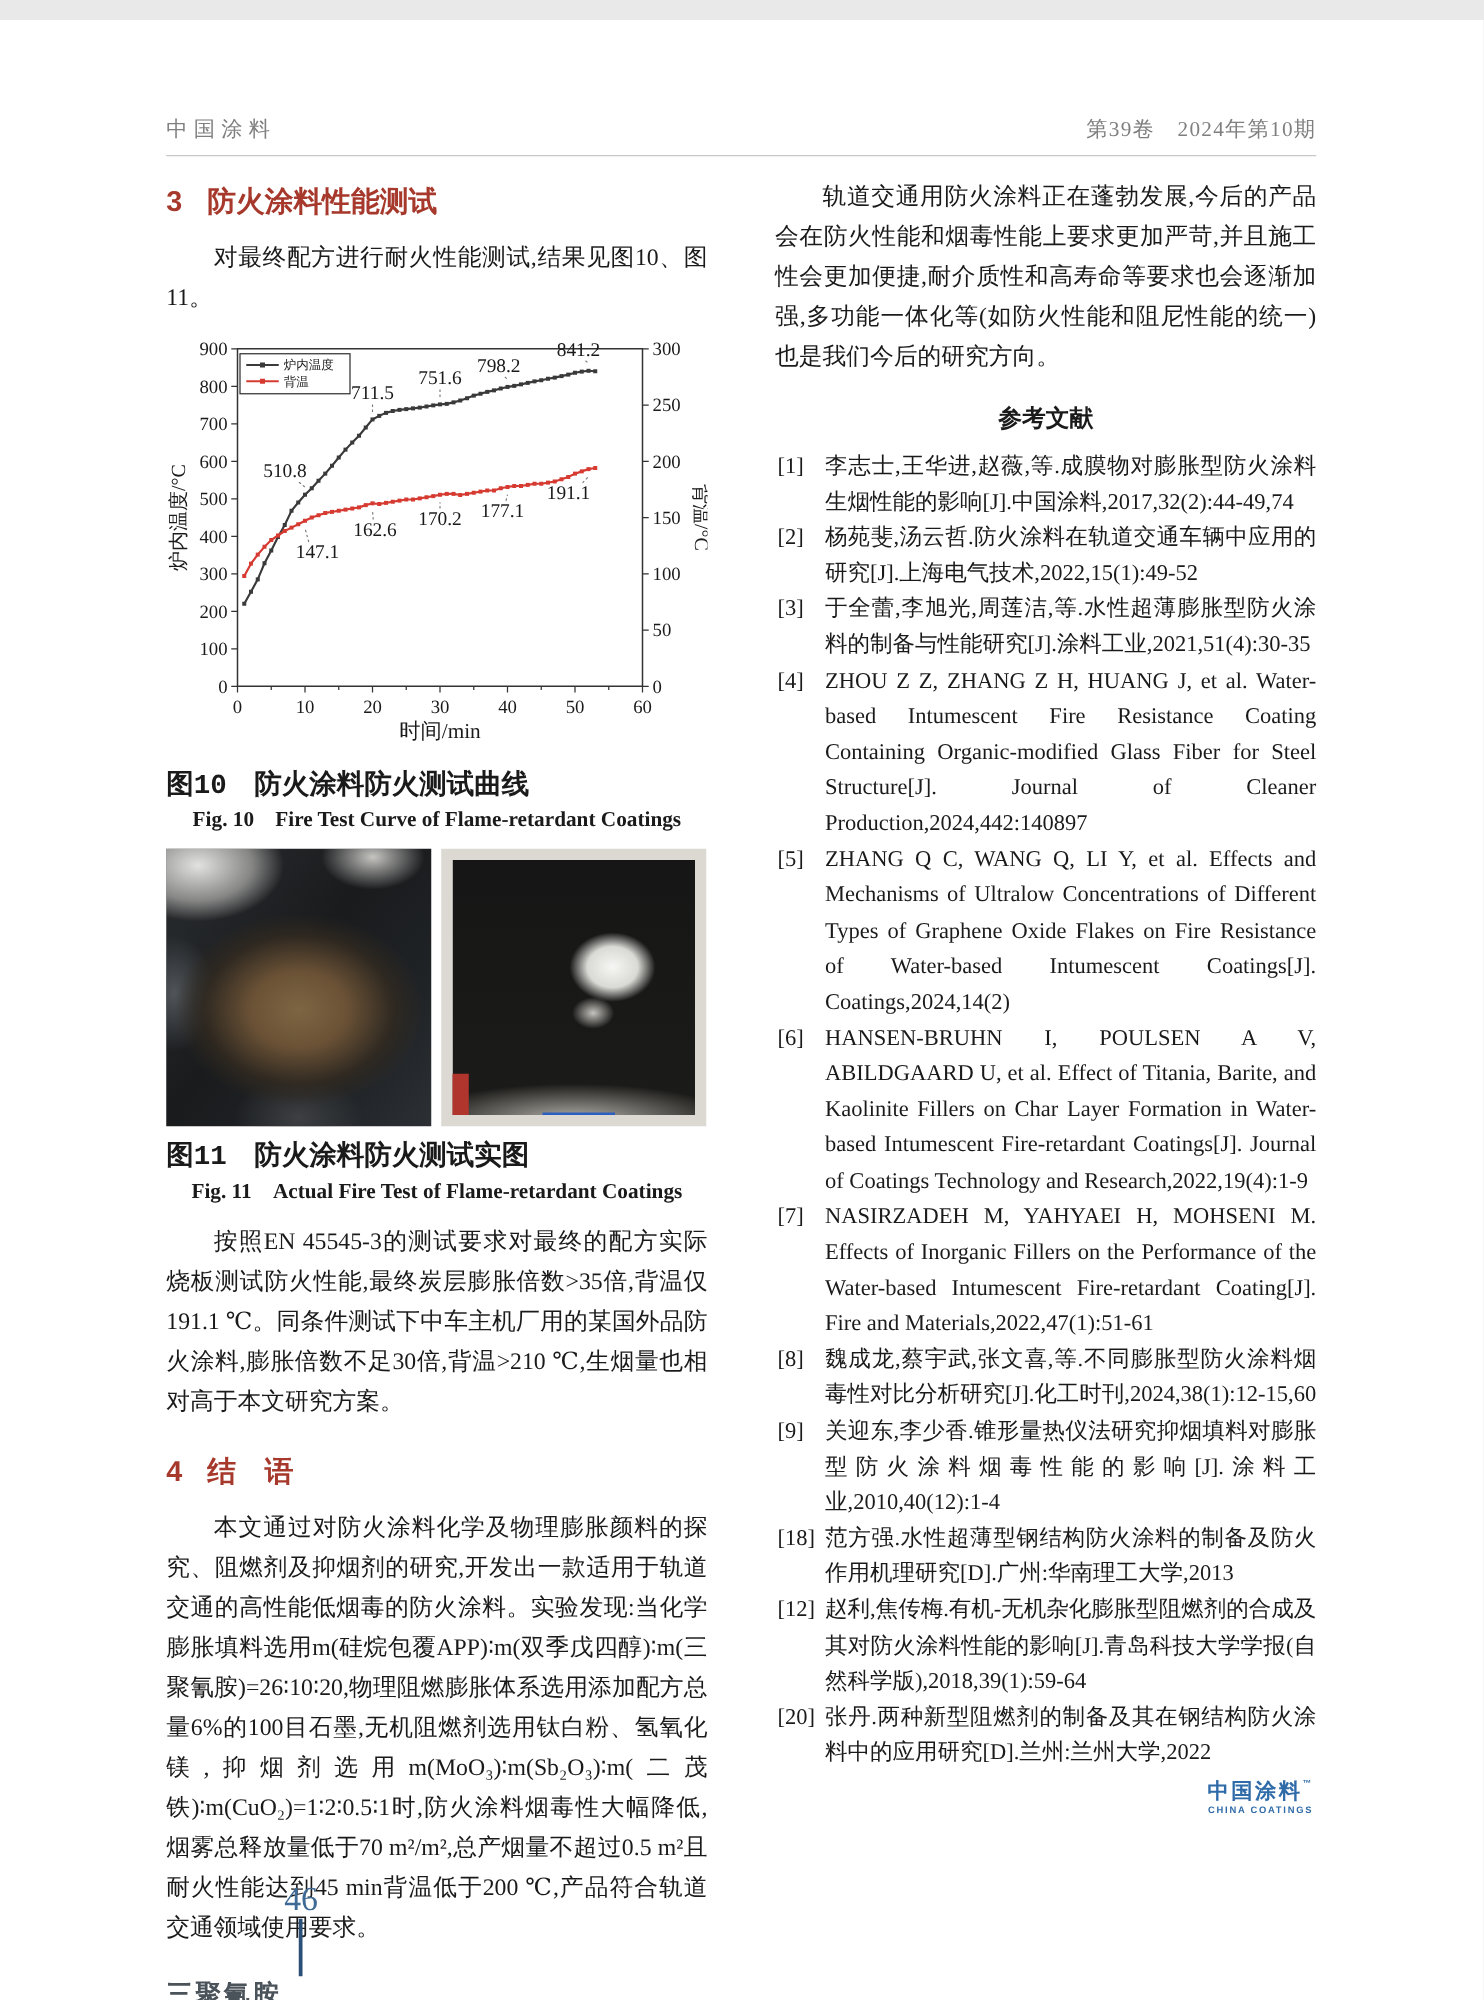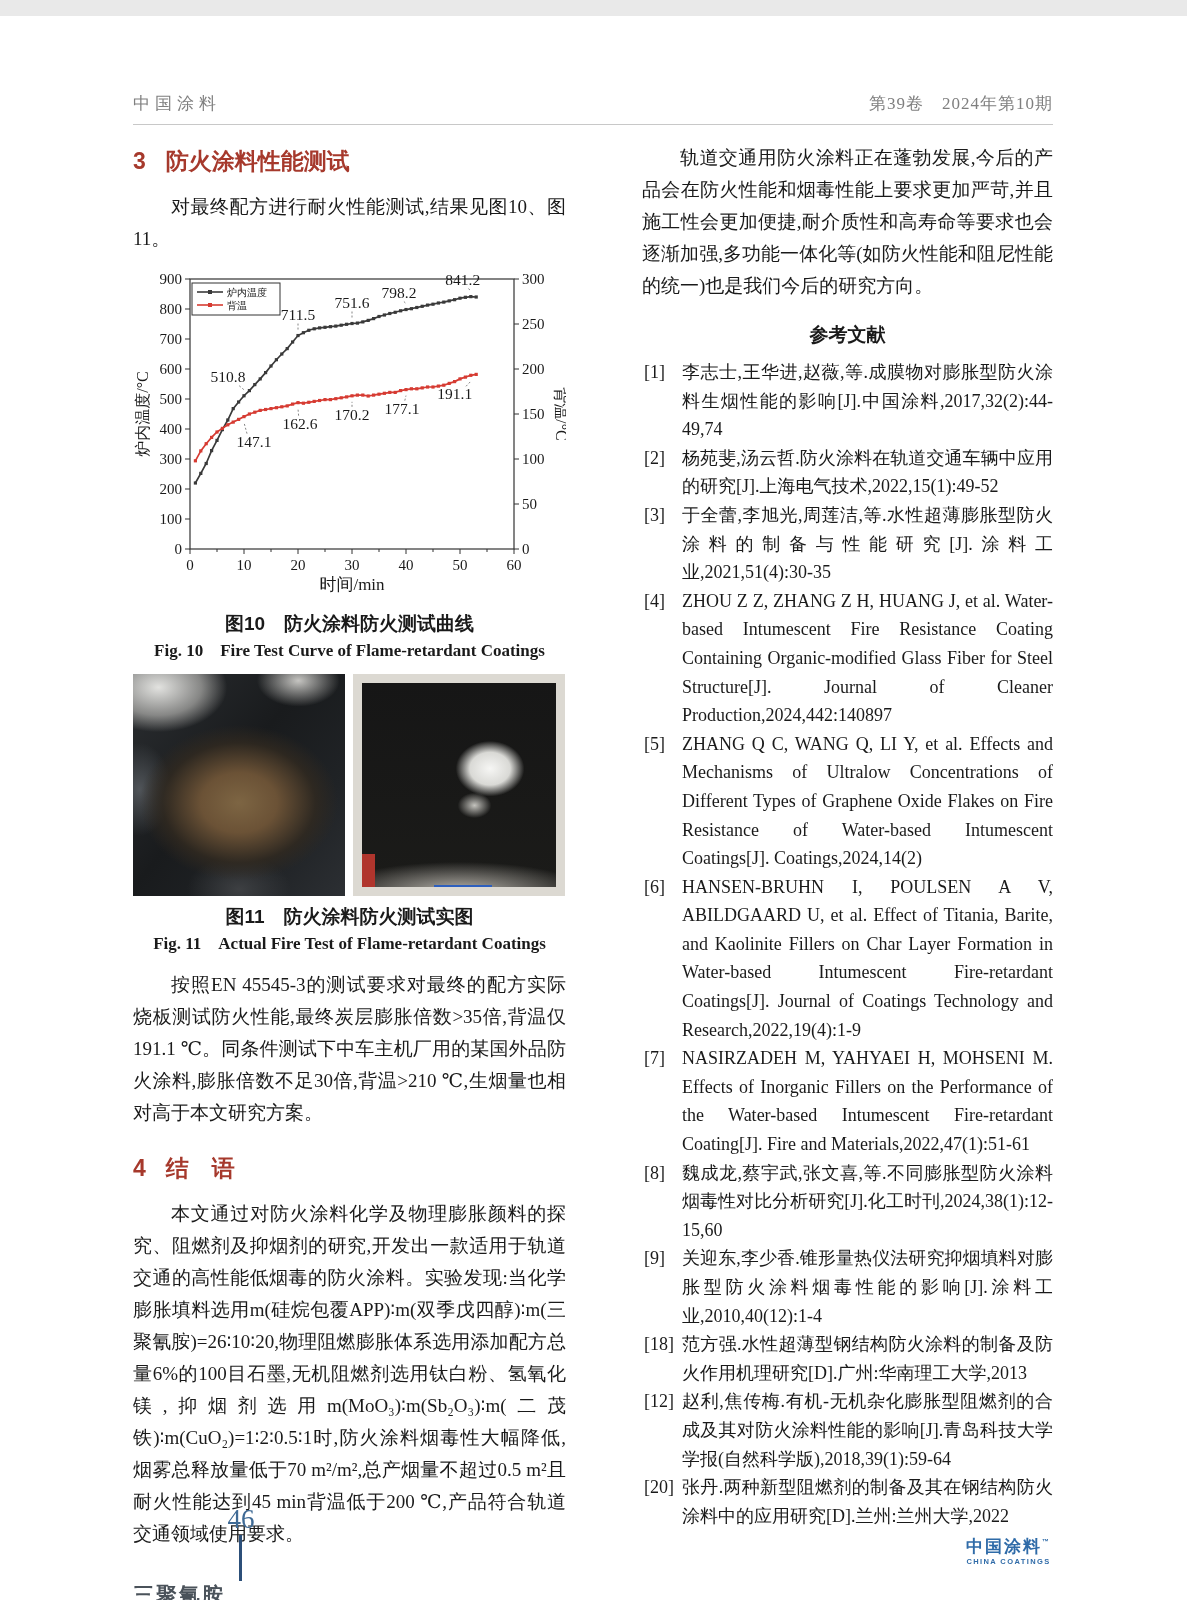--- a/index.html
+++ b/index.html
@@ -5,35 +5,35 @@
   html,body{margin:0;padding:0;background:#e9e9e9;}
   .page{position:relative;width:1187px;height:1586px;background:#ffffff;margin:16px auto;overflow:hidden;
         font-family:"Liberation Serif","DejaVu Serif",serif;color:#1a1a1a;}
   .content{position:absolute;left:133px;top:76px;width:920px;}
   
   .hdr{display:flex;justify-content:space-between;align-items:flex-end;
        font-size:17px;color:#7f7f7f;padding-bottom:9px;border-bottom:1px solid #c8c8c8;}
   .hdr .journal{letter-spacing:5px;}
   .hdr .issue{letter-spacing:1px;}
   
-  .columns{display:flex;gap:76px;margin-top:17px;}
+  .columns{display:flex;gap:54px;margin-top:17px;}
   .col{width:433px;}
   
   h2.sec{font-family:"Liberation Sans","DejaVu Sans",sans-serif;font-weight:bold;
          font-size:23px;color:#a6392c;margin:4px 0 14px 0;}
   h2.sec .num{margin-right:20px;}
   h2.sec4{margin-top:24px;}
   
   p.body{font-size:19px;line-height:32px;text-align:justify;margin:0 0 6px 0;text-indent:2em;}
   
   .chart-wrap{margin-top:10px;}
   svg text{font-family:"Liberation Serif","DejaVu Serif",serif;fill:#1a1a1a;}
   
-  p.cap-cn{font-family:Liberation Sans, sans-serif;font-weight:bold;font-size:19px;
-           text-align:center;margin:8px 0 2px 0;}
+  p.cap-cn{font-family:Liberation Mono, monospace;font-weight:bold;font-size:22px;
+           margin:8px 0 2px 0;}
   p.cap-en{font-weight:bold;font-size:17px;text-align:center;margin:2px 0 10px 0;}
   
   .photos{display:flex;gap:8px;margin-top:12px;}
   .photo{width:212px;height:222px;position:relative;overflow:hidden;}
   .photo-left{background:
     radial-gradient(60% 45% at 50% 58%, #7d6543 0%, #6b5236 30%, rgba(50,42,32,.78) 60%, rgba(25,26,28,0) 78%),
     radial-gradient(45% 28% at 12% 6%, rgba(236,236,233,.95), rgba(200,199,195,.6) 45%, rgba(0,0,0,0) 72%),
     radial-gradient(30% 18% at 78% 3%, rgba(216,215,211,.9), rgba(0,0,0,0) 65%),
     radial-gradient(22% 30% at 3% 52%, rgba(92,97,102,.8), rgba(0,0,0,0) 70%),
     radial-gradient(35% 22% at 50% 97%, rgba(74,76,79,.7), rgba(0,0,0,0) 70%),

